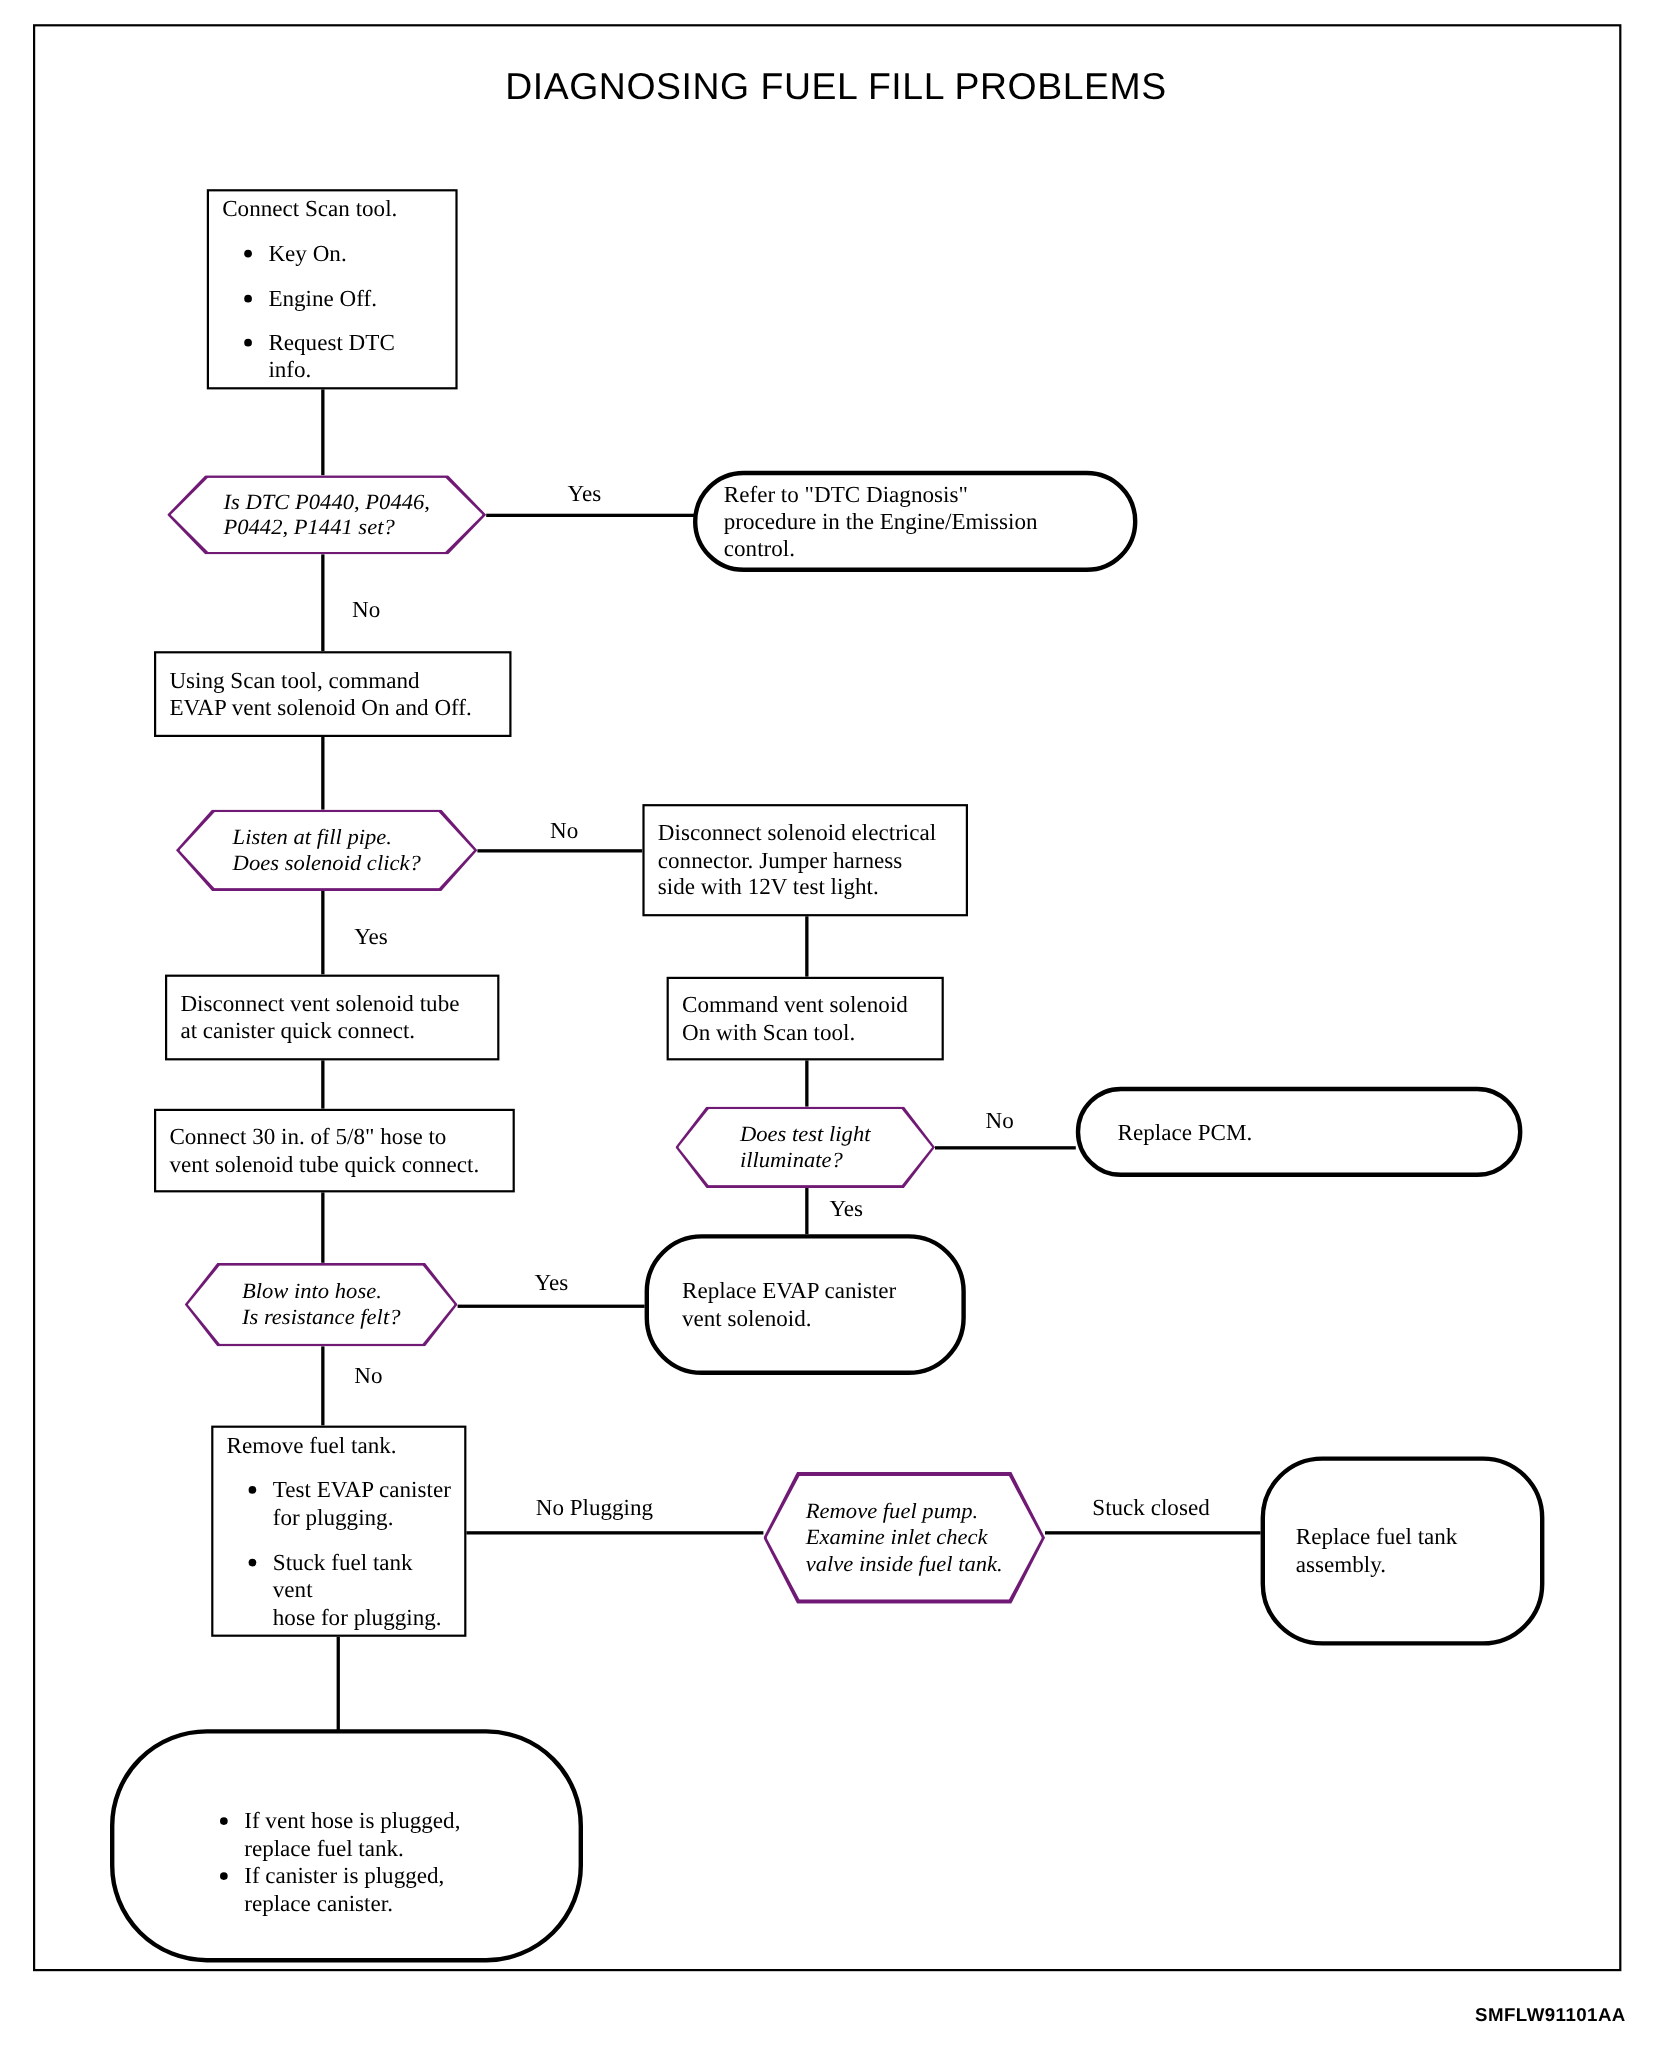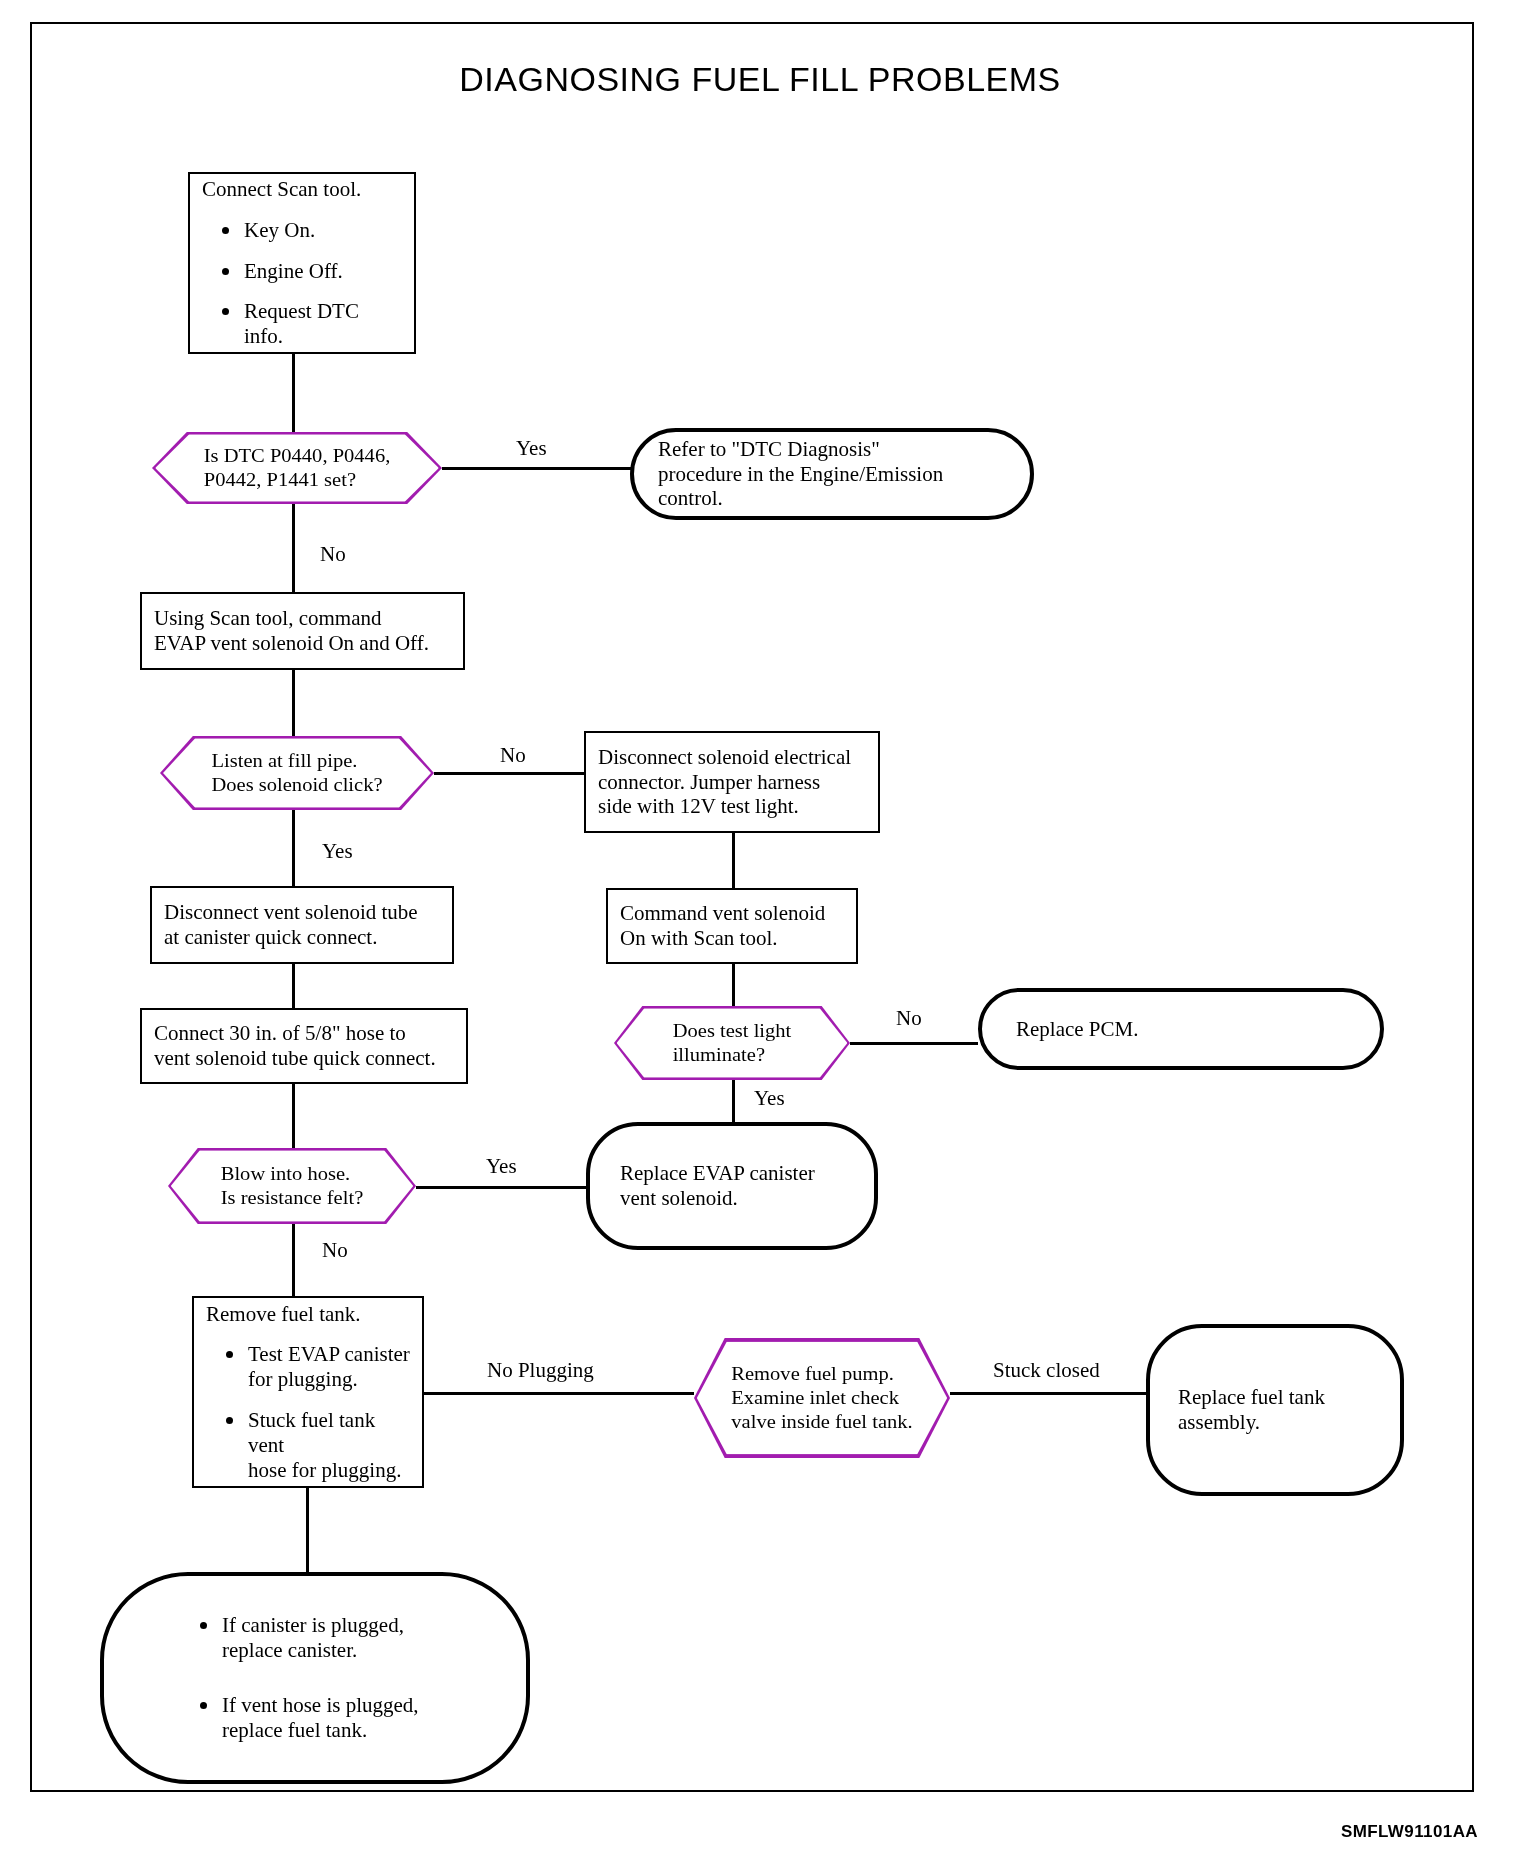--- a/index.html
+++ b/index.html
@@ -33,23 +33,24 @@
 
   
   .term{
     border:4px solid #000;background:#fff;border-radius:70px;
     display:flex;flex-direction:column;justify-content:center;
     padding:10px 34px;
   }
 
   
   .hex{
-    background:#a21caf;
+    background:#701a75;
     display:flex;align-items:center;justify-content:center;
     clip-path:polygon(12% 0%,88% 0%,100% 50%,88% 100%,12% 100%,0% 50%);
+    font-style:italic;
   }
   .hex .inner{
     background:#fff;width:100%;height:100%;
     clip-path:polygon(12% 0%,88% 0%,100% 50%,88% 100%,12% 100%,0% 50%);
     display:flex;align-items:center;justify-content:center;
     transform:scale(0.978,0.94);
   }
   .hex .line{
     font-size:21px;line-height:1.2;white-space:pre-line;text-align:left;
   }
@@ -227,20 +228,20 @@
 
 <div class="node term" style="left:1146px;top:1324px;width:258px;height:172px;border-radius:56px;padding:10px 28px;">
   <div class="line">Replace fuel tank
 assembly.</div>
 </div>
 
 <div class="ln lnv" style="left:306px;top:1488px;height:112px;"></div>
 
 <div class="node term" style="left:100px;top:1572px;width:430px;height:212px;border-radius:88px;padding:10px 40px;">
   <ul class="blist" style="margin-left:36px;">
+    <li style="margin-top:30px;">If vent hose is plugged,
+replace fuel tank.</li>
     <li style="margin-top:0;">If canister is plugged,
 replace canister.</li>
-    <li style="margin-top:30px;">If vent hose is plugged,
-replace fuel tank.</li>
   </ul>
 </div>
 
 <div id="footer-code">SMFLW91101AA</div>
 
 </body></html>

